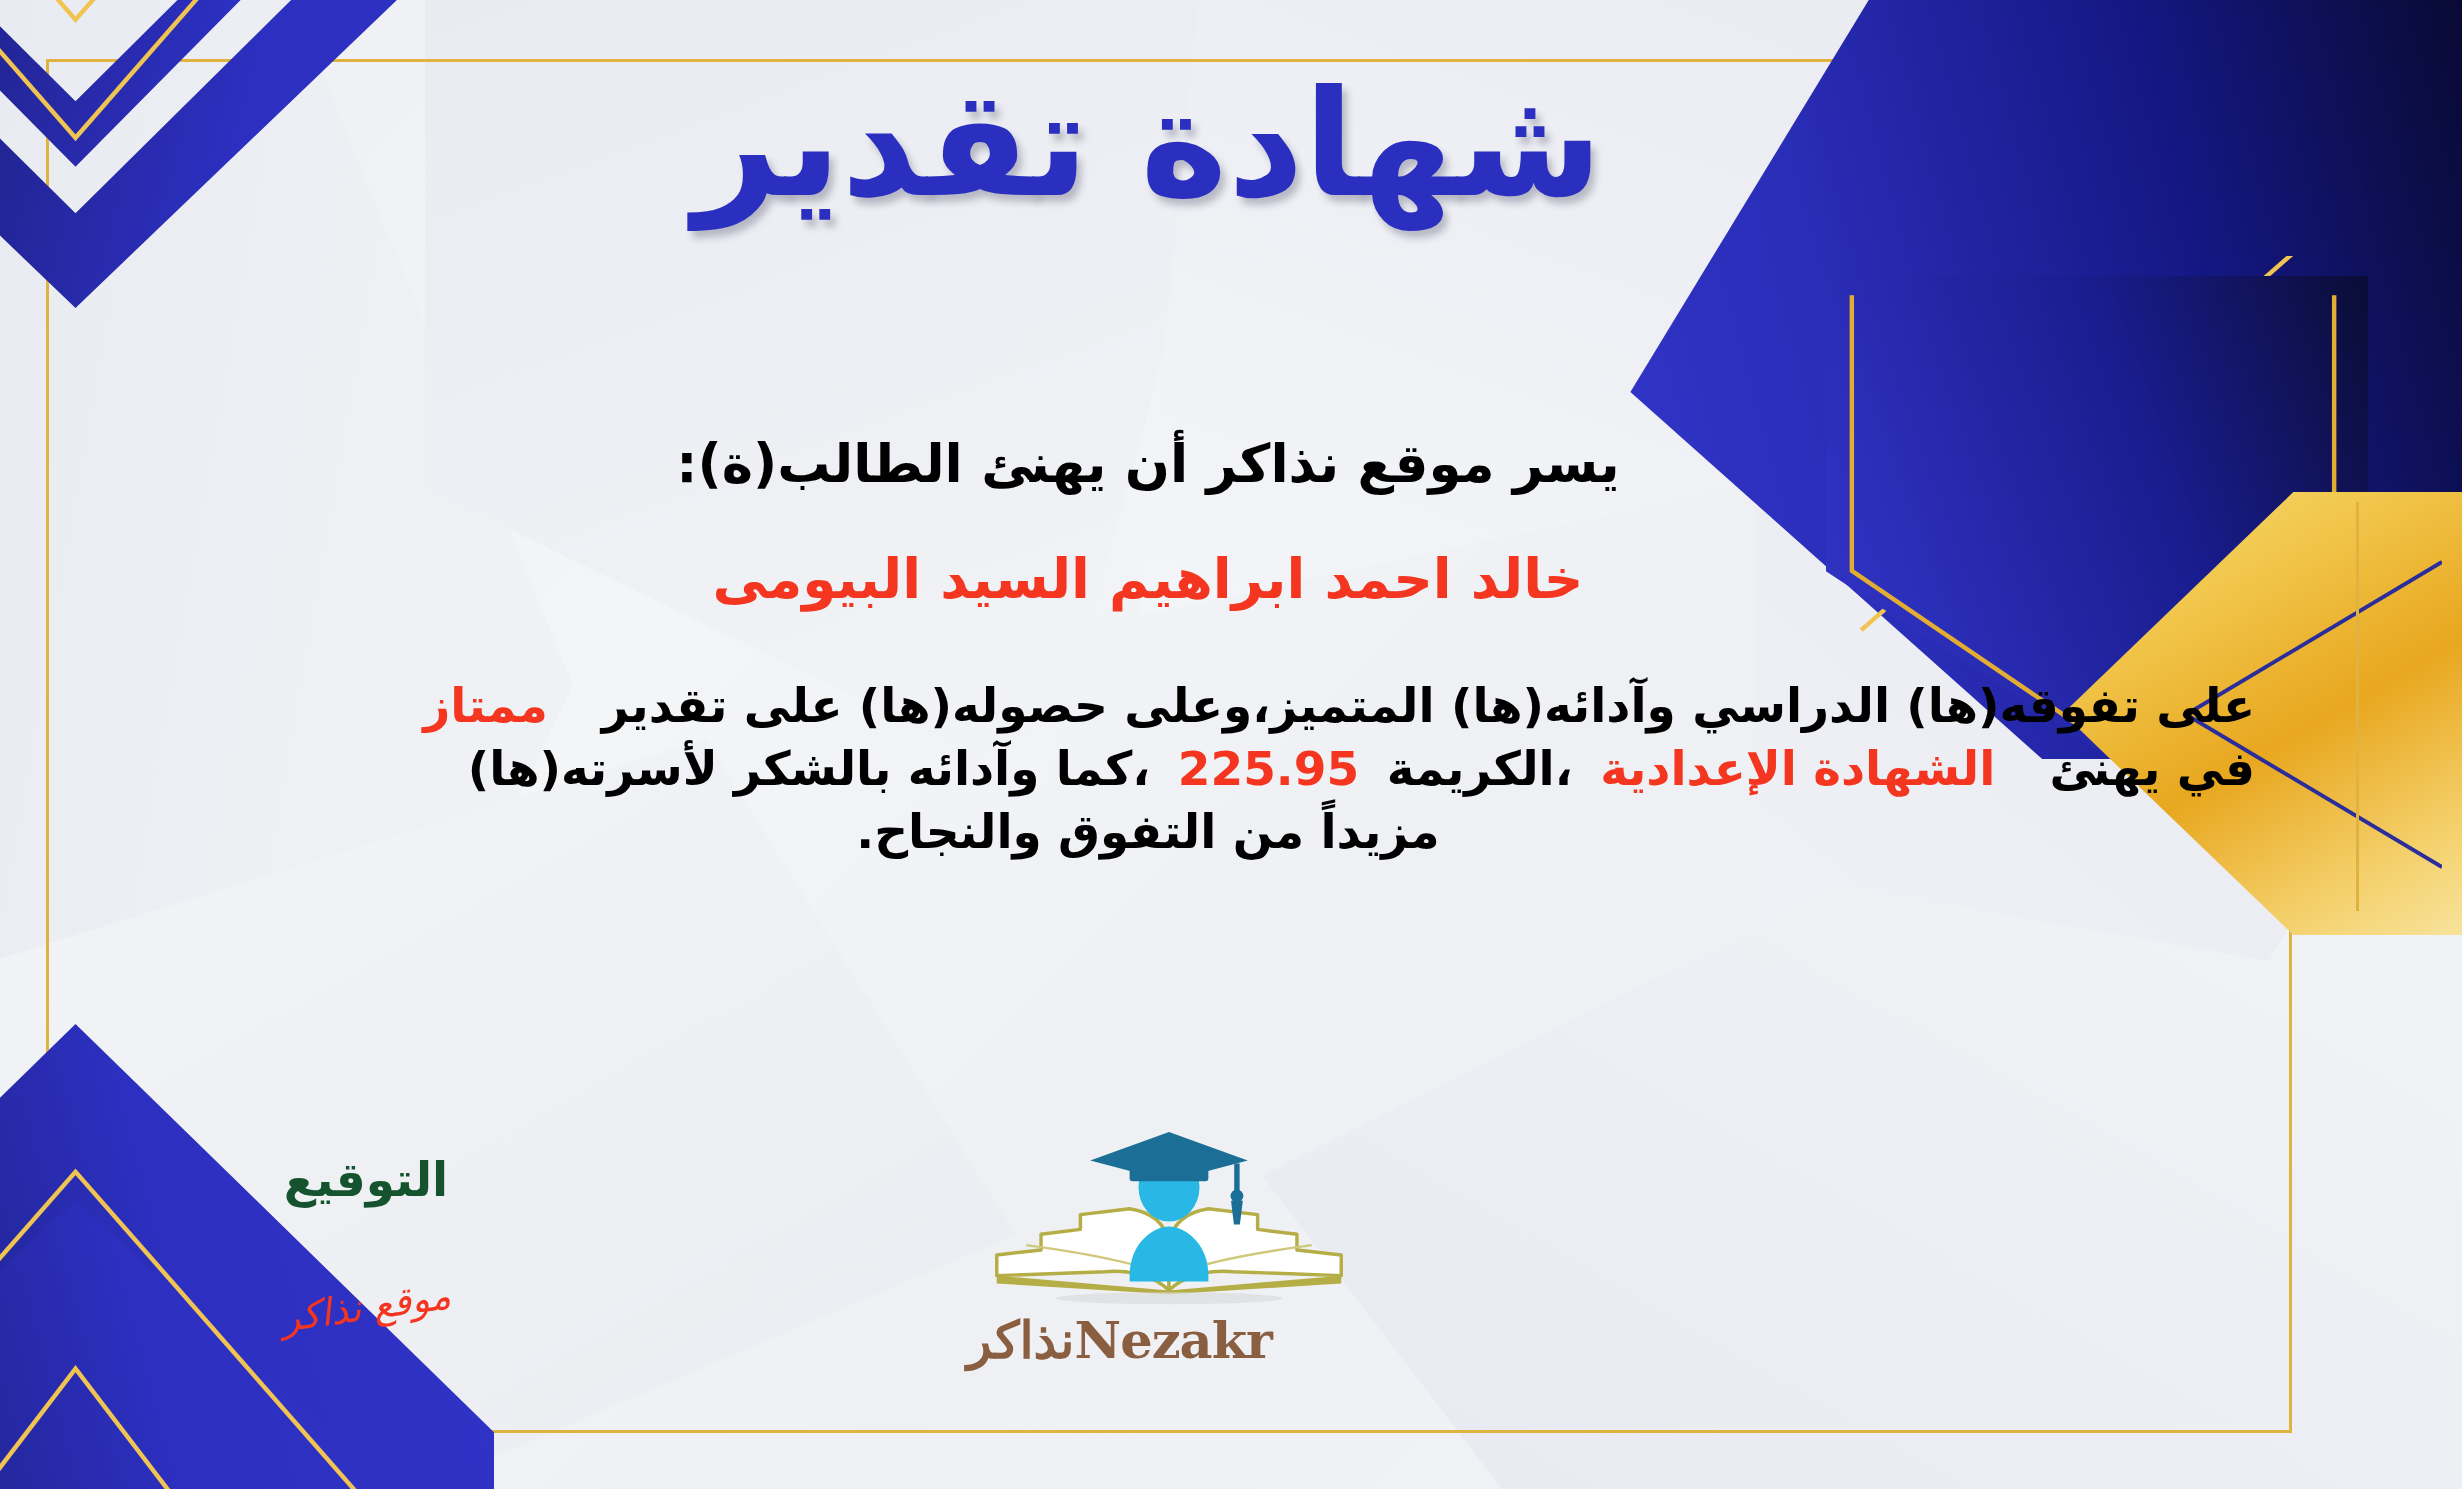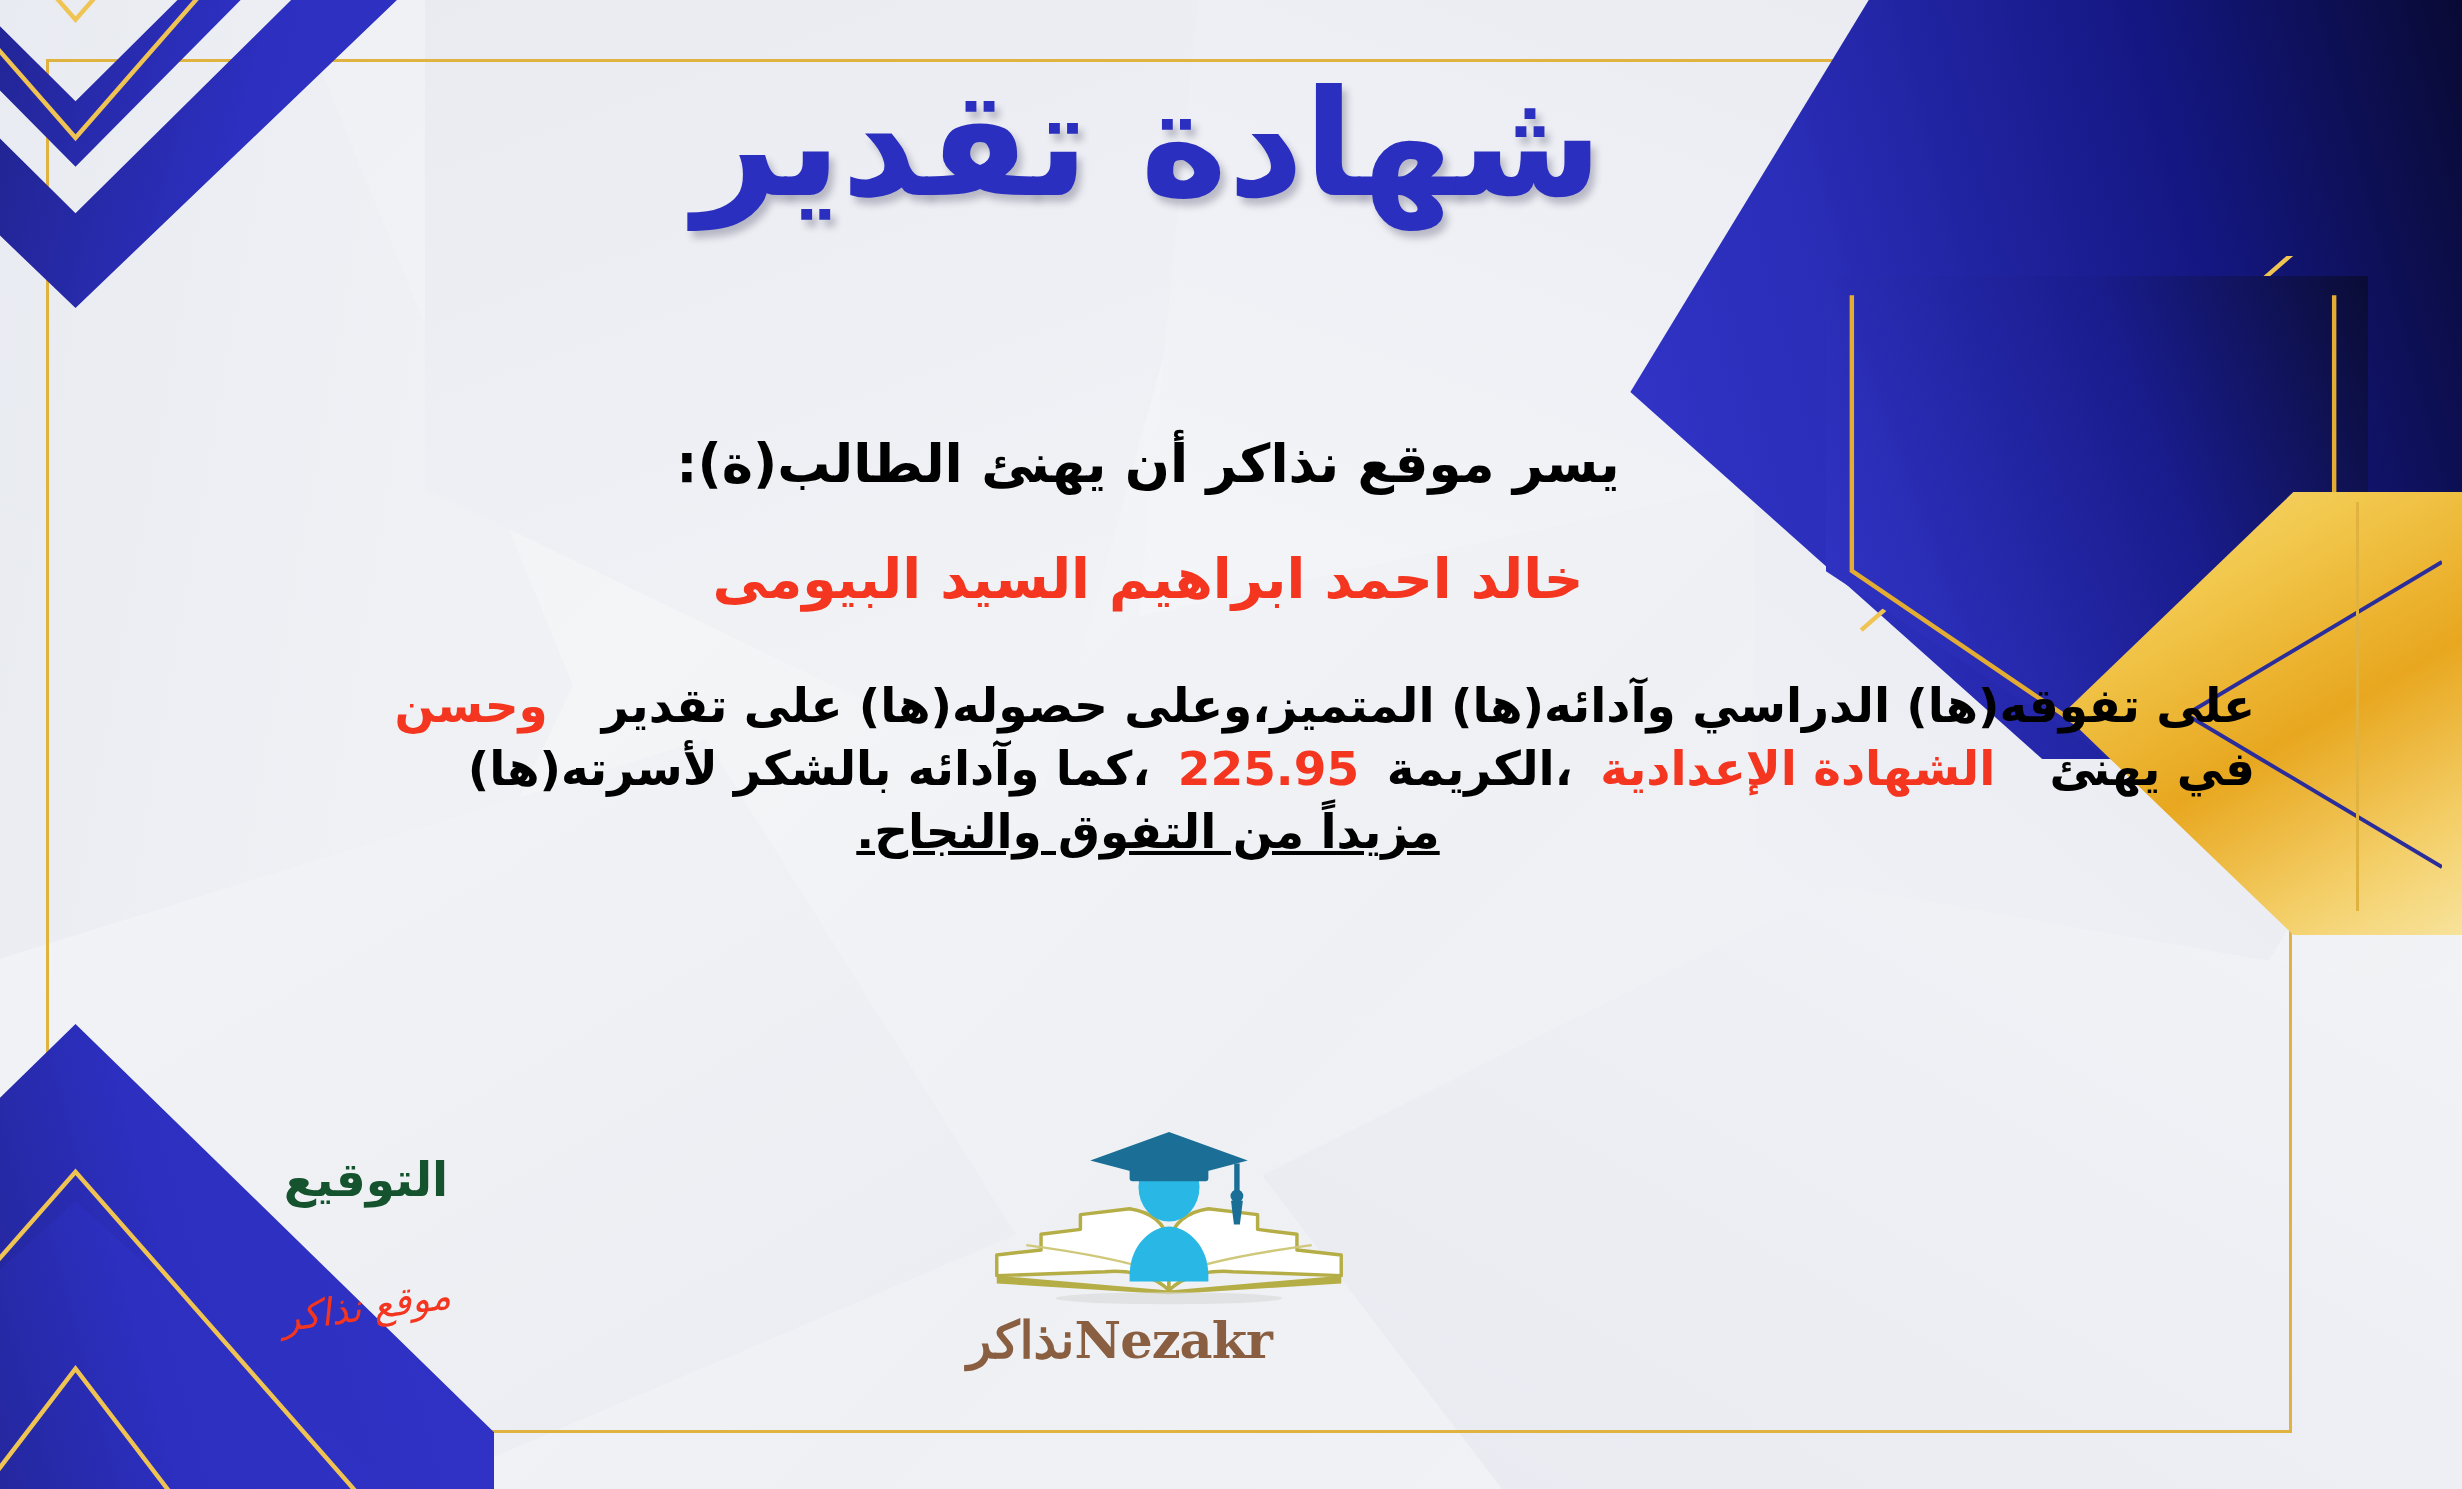--- a/index.html
+++ b/index.html
@@ -177,21 +177,21 @@
     font-weight: 700;
     line-height: 1.34;
   }
   .body-line {
     display: block;
     white-space: nowrap;
   }
   .body-line.l1 { text-align: justify; }
   .body-line.l2 { text-align: justify; }
   .body-line.l3 { text-align: center; }
-  .body-line.l4 { text-align: center; text-decoration: underline; }
+  .body-line.l4 { text-align: center; }
 
   .hl { color: #f4351f; font-weight: 700; }
   .gap { display: inline-block; width: 54px; }
   .gap-sm { display: inline-block; width: 27.6px; }
 
   
   .sign-label {
     position: absolute;
     left: 414px;
     top: 1152px;
@@ -288,21 +288,21 @@
 
     <div class="title">شهادة تقدير</div>
 
     <div class="intro">يسر موقع نذاكر أن يهنئ الطالب(ة):</div>
 
     <div class="student-name">خالد احمد ابراهيم السيد البيومى</div>
 
     <div class="body-block">
 
       <span class="body-line l1">
-        <span>على تفوقه(ها) الدراسي وآدائه(ها) المتميز،وعلى حصوله(ها) على تقدير</span><span class="gap"></span><span class="hl">وحسن</span>
+        <span>على تفوقه(ها) الدراسي وآدائه(ها) المتميز،وعلى حصوله(ها) على تقدير</span><span class="gap"></span><span class="hl">ممتاز</span>
       </span>
 
       <span class="body-line l2">
         <span>في يهنئ</span><span class="gap"></span><span class="hl">الشهادة الإعدادية</span><span class="gap-sm"></span><span>،الكريمة</span><span class="gap-sm"></span><span class="hl">225.95</span><span class="gap-sm"></span><span>،كما وآدائه بالشكر لأسرته(ها)</span>
       </span>
 
 
       <span class="body-line l4">مزيداً من التفوق والنجاح.</span>
     </div>
 

